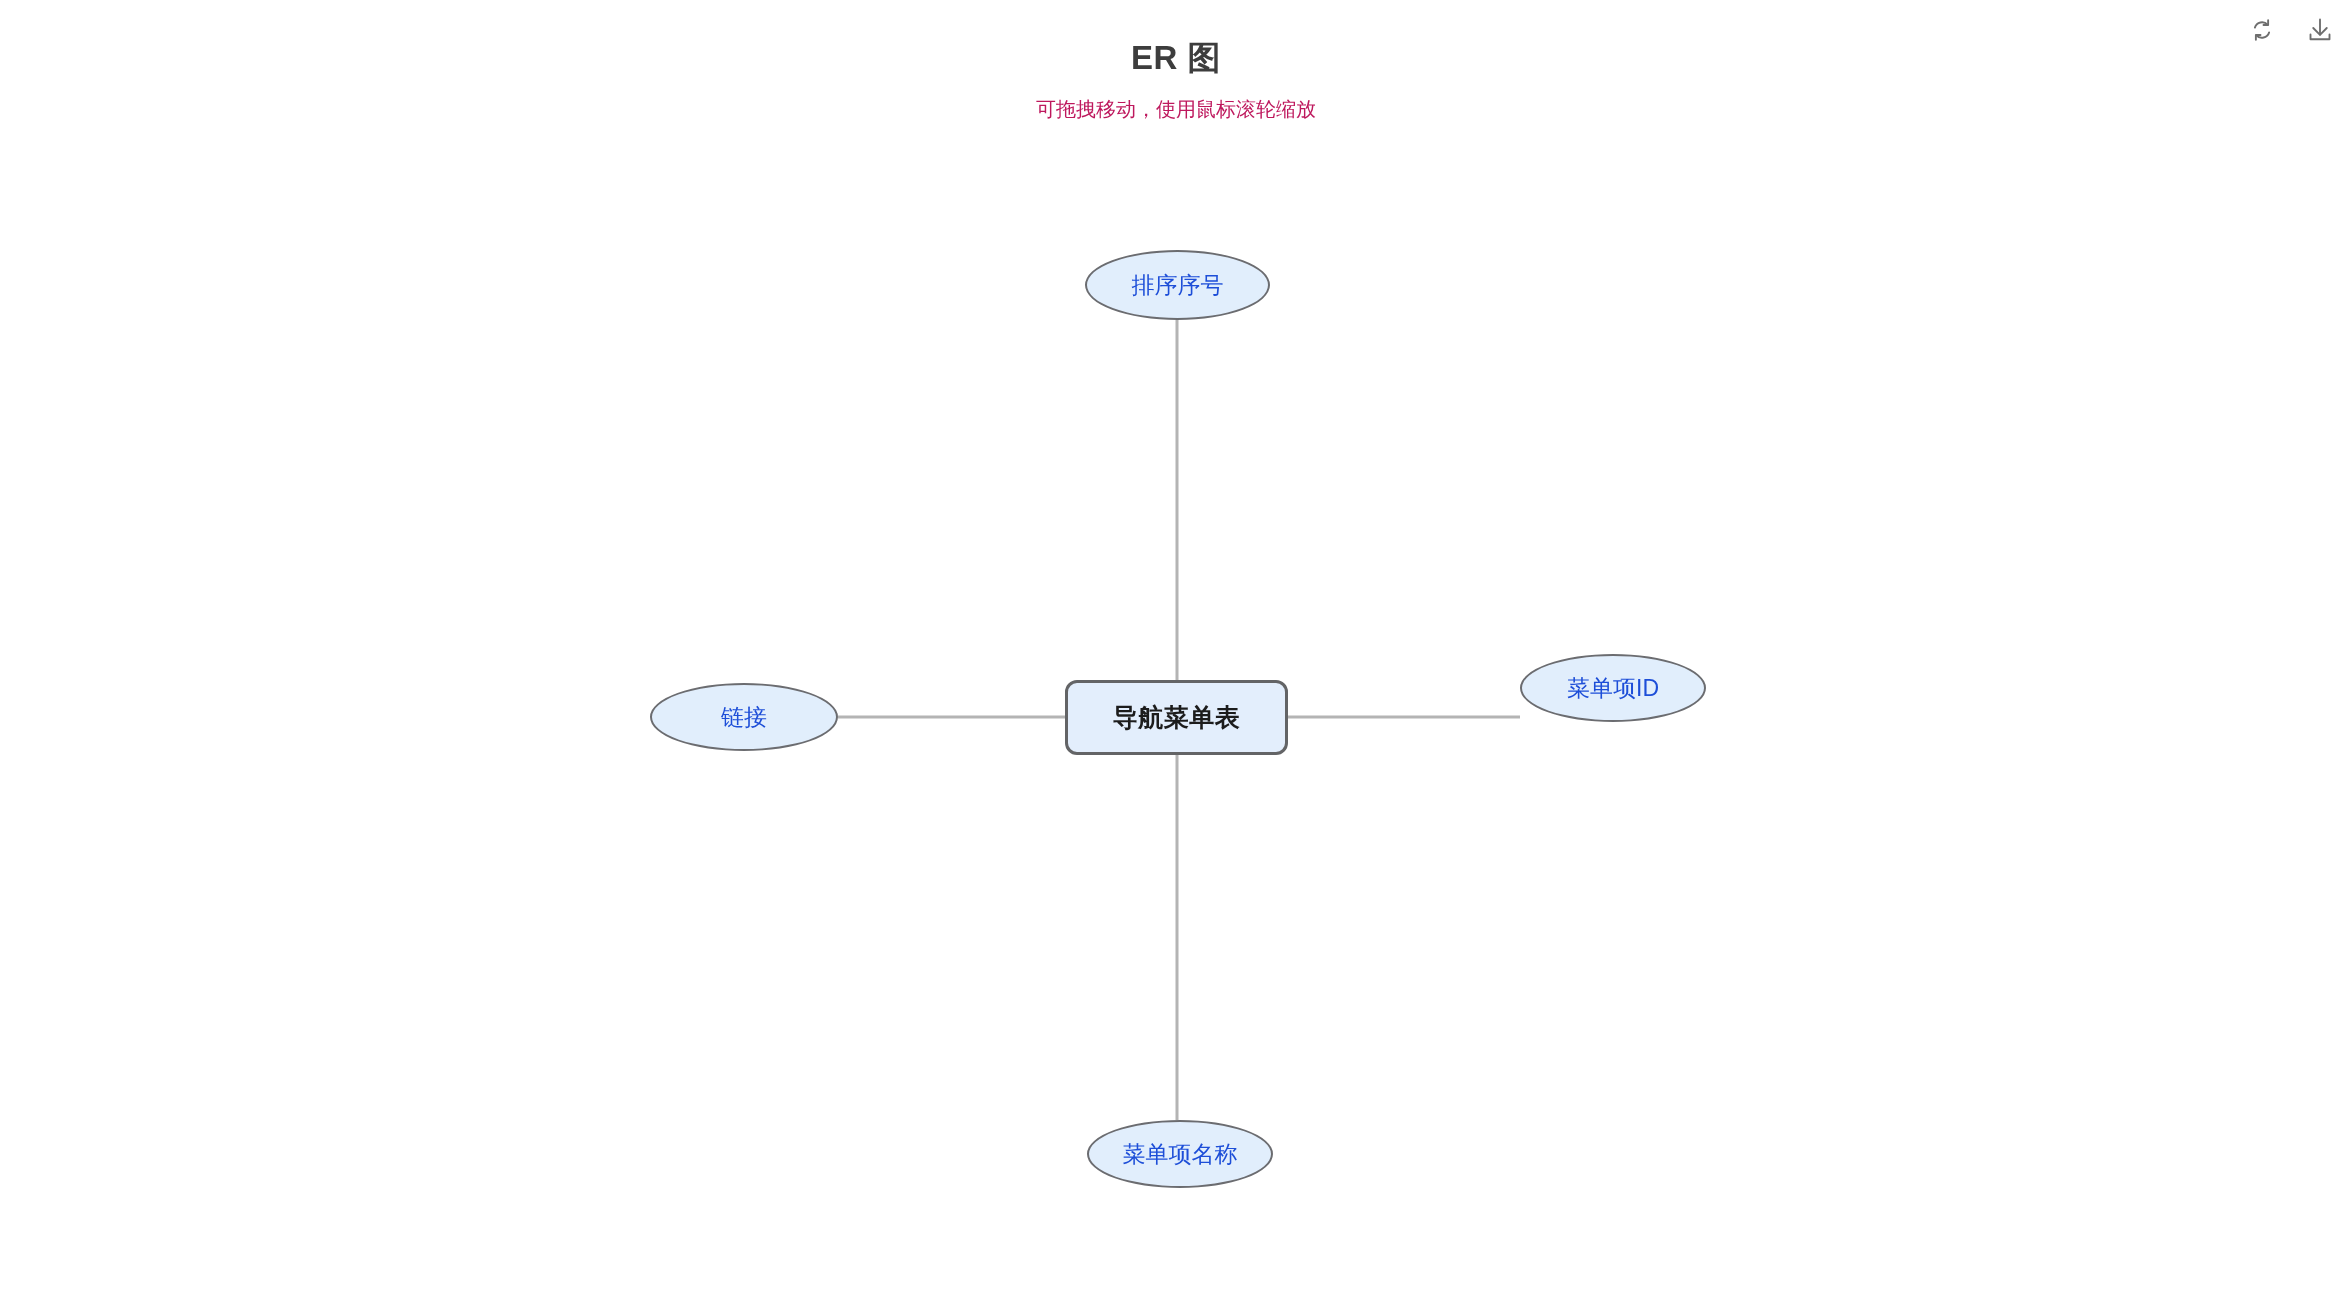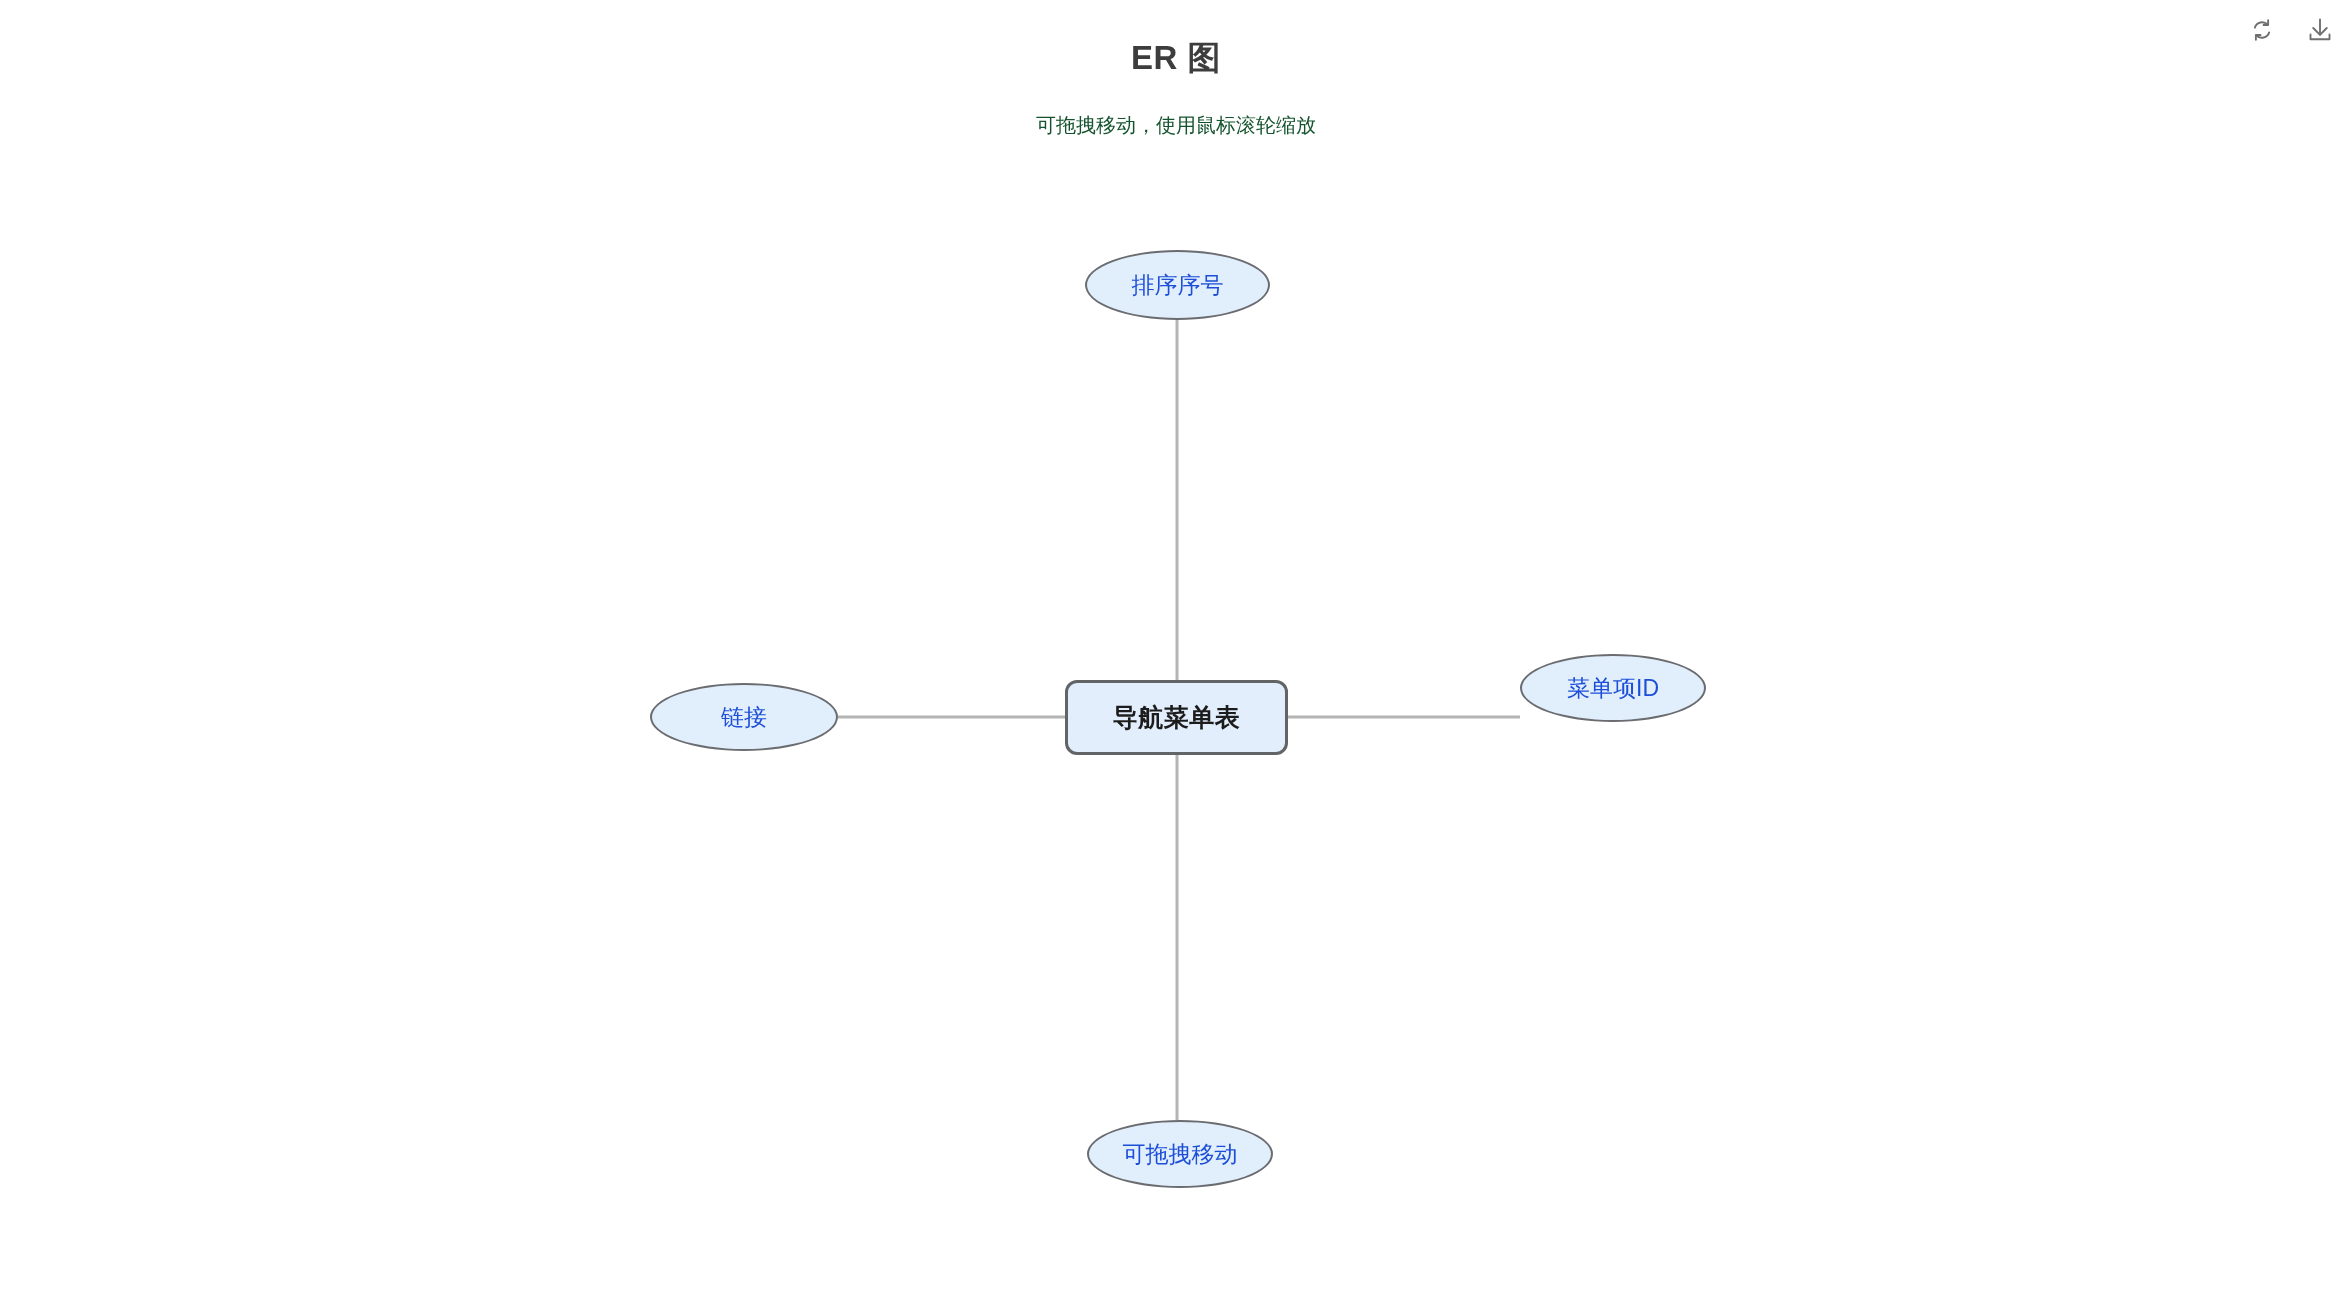--- a/index.html
+++ b/index.html
@@ -55,25 +55,25 @@
   .page-title {
     margin: 0;
     padding-top: 38px;
     font-size: 33px;
     font-weight: bold;
     color: #3d3d3d;
     letter-spacing: 0.5px;
     line-height: 1.2;
   }
   .page-subtitle {
-    margin: 16px;
+    margin: 0;
     padding-top: 18px;
     font-size: 20px;
     font-weight: normal;
-    color: #14532d;
+    color: #be185d;
     line-height: 1.3;
   }
 
   
   .canvas {
     position: absolute;
     top: 0;
     left: 0;
     width: 2352px;
     height: 1300px;
@@ -175,17 +175,17 @@
 
     <div class="node entity-box" style="left:1065px; top:680px; width:223px; height:75px;">
       <span class="entity-label">导航菜单表</span>
     </div>
 
     <div class="node attr-ellipse" style="left:1520px; top:654px; width:186px; height:68px;">
       <span class="attr-label">菜单项ID</span>
     </div>
 
     <div class="node attr-ellipse" style="left:1087px; top:1120px; width:186px; height:68px;">
-      <span class="attr-label">可拖拽移动</span>
+      <span class="attr-label">菜单项名称</span>
     </div>
 
   </div>
 </div>
 
 </body></html>

